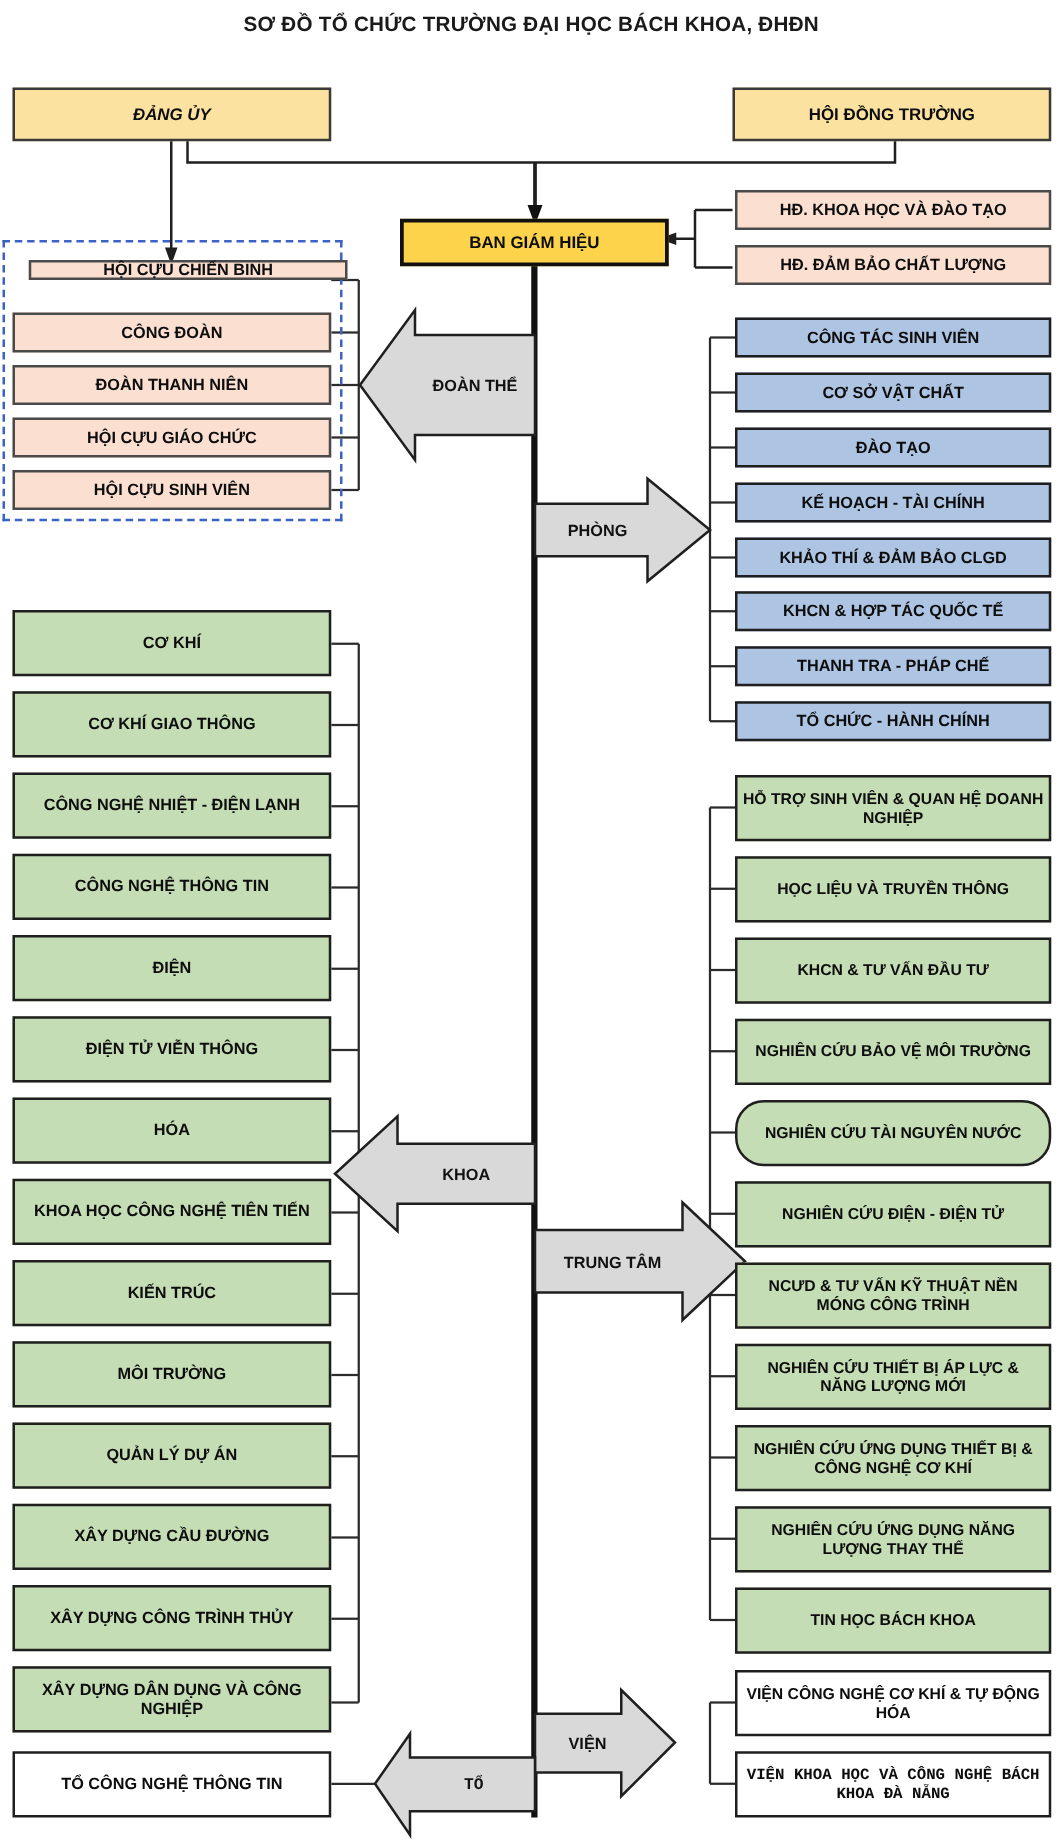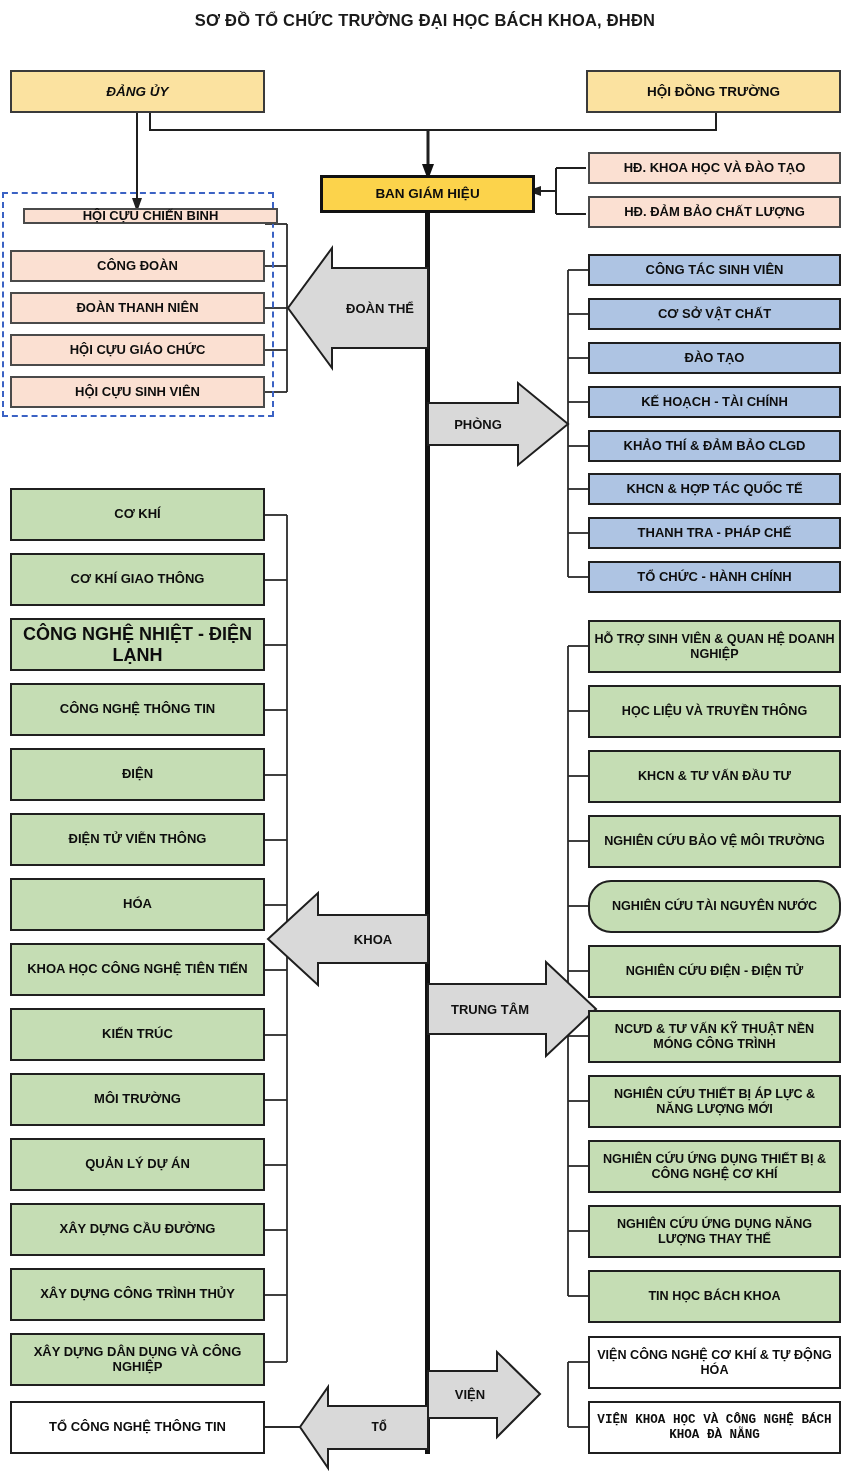--- a/index.html
+++ b/index.html
@@ -165,21 +165,21 @@
   <div class="box b-blue" style="left:588px;top:298px;width:253px;height:32px;font-size:13px;">CƠ SỞ VẬT CHẤT</div>
   <div class="box b-blue" style="left:588px;top:342px;width:253px;height:32px;font-size:13px;">ĐÀO TẠO</div>
   <div class="box b-blue" style="left:588px;top:386px;width:253px;height:32px;font-size:13px;">KẾ HOẠCH - TÀI CHÍNH</div>
   <div class="box b-blue" style="left:588px;top:430px;width:253px;height:32px;font-size:13px;">KHẢO THÍ &amp; ĐẢM BẢO CLGD</div>
   <div class="box b-blue" style="left:588px;top:473px;width:253px;height:32px;font-size:13px;">KHCN &amp; HỢP TÁC QUỐC TẾ</div>
   <div class="box b-blue" style="left:588px;top:517px;width:253px;height:32px;font-size:13px;">THANH TRA - PHÁP CHẾ</div>
   <div class="box b-blue" style="left:588px;top:561px;width:253px;height:32px;font-size:13px;">TỔ CHỨC - HÀNH CHÍNH</div>
 
   <div class="box b-green" style="left:10px;top:488px;width:255px;height:53px;font-size:13px;">CƠ KHÍ</div>
   <div class="box b-green" style="left:10px;top:553px;width:255px;height:53px;font-size:13px;">CƠ KHÍ GIAO THÔNG</div>
-  <div class="box b-green" style="left:10px;top:618px;width:255px;height:53px;font-size:18px;">CÔNG NGHỆ NHIỆT - ĐIỆN LẠNH</div>
+  <div class="box b-green" style="left:10px;top:618px;width:255px;height:53px;font-size:13px;">CÔNG NGHỆ NHIỆT - ĐIỆN LẠNH</div>
   <div class="box b-green" style="left:10px;top:683px;width:255px;height:53px;font-size:13px;">CÔNG NGHỆ THÔNG TIN</div>
   <div class="box b-green" style="left:10px;top:748px;width:255px;height:53px;font-size:13px;">ĐIỆN</div>
   <div class="box b-green" style="left:10px;top:813px;width:255px;height:53px;font-size:13px;">ĐIỆN TỬ VIỄN THÔNG</div>
   <div class="box b-green" style="left:10px;top:878px;width:255px;height:53px;font-size:13px;">HÓA</div>
   <div class="box b-green" style="left:10px;top:943px;width:255px;height:53px;font-size:13px;">KHOA HỌC CÔNG NGHỆ TIÊN TIẾN</div>
   <div class="box b-green" style="left:10px;top:1008px;width:255px;height:53px;font-size:13px;">KIẾN TRÚC</div>
   <div class="box b-green" style="left:10px;top:1073px;width:255px;height:53px;font-size:13px;">MÔI TRƯỜNG</div>
   <div class="box b-green" style="left:10px;top:1138px;width:255px;height:53px;font-size:13px;">QUẢN LÝ DỰ ÁN</div>
   <div class="box b-green" style="left:10px;top:1203px;width:255px;height:53px;font-size:13px;">XÂY DỰNG CẦU ĐƯỜNG</div>
   <div class="box b-green" style="left:10px;top:1268px;width:255px;height:53px;font-size:13px;">XÂY DỰNG CÔNG TRÌNH THỦY</div>

